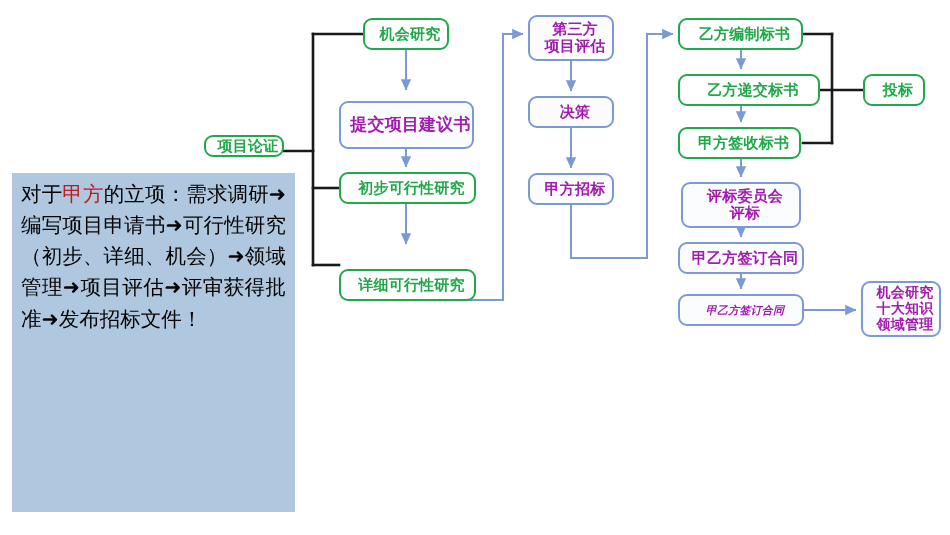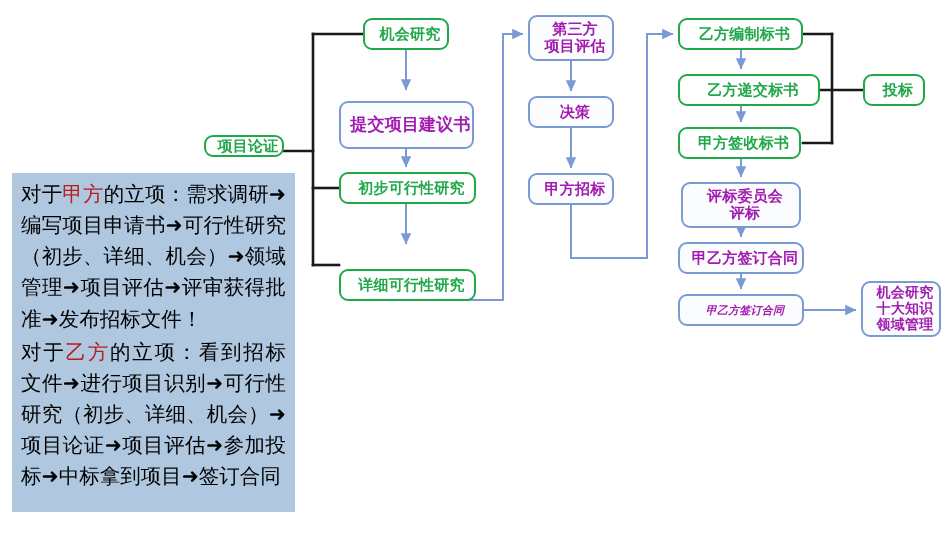--- a/index.html
+++ b/index.html
@@ -138,18 +138,15 @@
       <div class="node green" style="left: 863px; top: 74px; width: 62px; height: 32px; font-size: 15px;"><span>投标</span></div>
       <div class="node blue" style="left: 861px; top: 281px; width: 80px; height: 56px; font-size: 14px;"><span>机会研究
 十大知识
 领域管理</span></div>
     </div>
 
   <div class="textbox" id="textbox" style="left: 12px; top: 173px; width: 283px; height: 339px; background: rgb(175, 200, 224);">
     <p>
       <span>对于</span><span class="hl-red">甲方</span><span>的立项：需求调研➜编写项目申请书➜可行性研究（初步、详细、机会）➜领域管理➜项目评估➜评审获得批准➜发布招标文件！</span>
     </p>
-    <p>
-      <span>对于</span><span class="hl-red">乙方</span><span>的立项：看到招标文件➜进行项目识别➜可行性研究（初步、详细、机会）➜项目论证➜项目评估➜参加投标➜中标拿到项目➜签订合同</span>
-    </p>
   </div>
 
 </div>
 
 </body></html>

